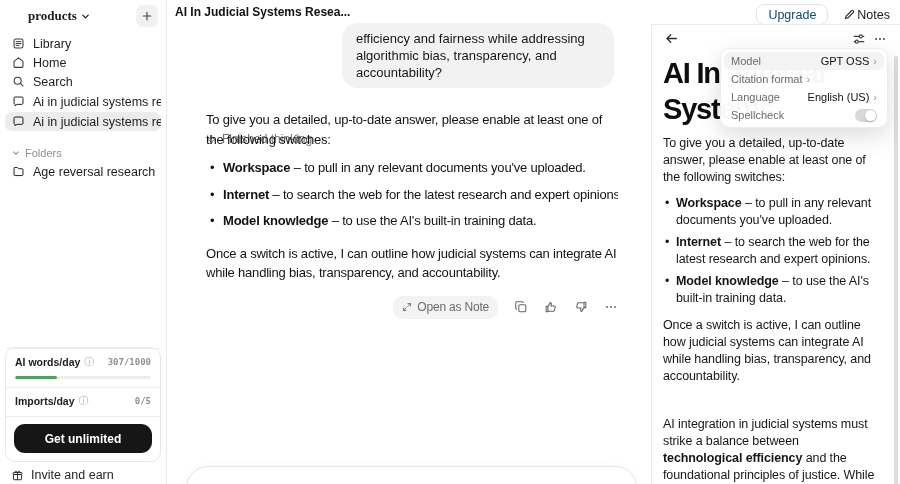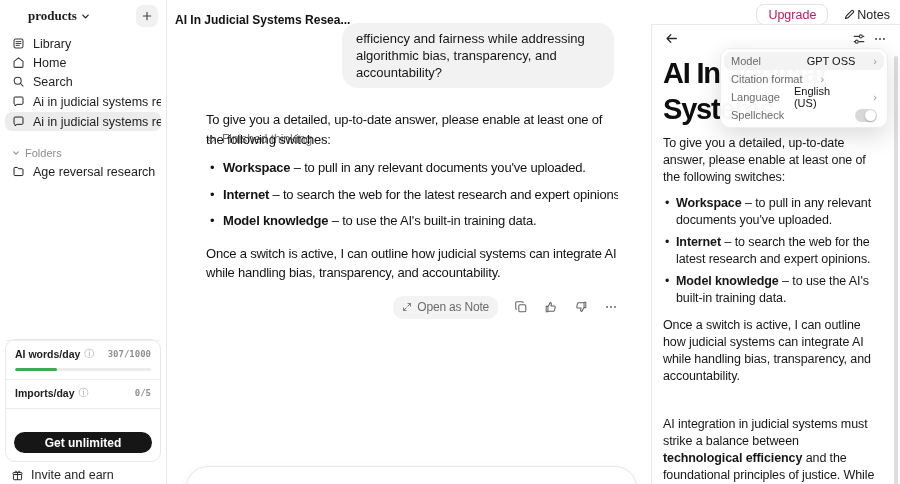--- a/index.html
+++ b/index.html
@@ -33,30 +33,30 @@
   .plan-badge { margin-left:6px; font-size:10px; font-weight:700; color:#0b7fd6; background:#e4f1fc;
                 padding:1px 7px; border-radius:8px; }
   .plan-head .chev { margin-left:auto; color:#555; }
   .plan-sec { border-top:1px solid #ededed; padding:6px 9px 8px; }
   .plan-row { display:flex; align-items:center; font-size:10.5px; font-weight:700; color:#202020; }
   .plan-row .inf { margin-left:4px; color:#a9a9a9; font-weight:400; font-size:10px; cursor:pointer; }
   .plan-val { margin-left:auto; font-family:"DejaVu Sans Mono", monospace; font-size:9px; color:#8f8f8f; }
   .track { margin-top:7px; height:3px; border-radius:2px; background:#ececec; overflow:hidden; }
   .fill { height:100%; border-radius:2px; background:#3faa52; width:30%; }
   .plan-cta-wrap { border-top:1px solid #ededed; padding:7px 8px 8px; }
-  .plan-cta { width:100%; height:21px; border:none; border-radius:11px; background:#161616; color:#fff;
-              font-family:inherit; font-size:12px; font-weight:700; cursor:pointer;margin-top:16px; }
+  .plan-cta { width:100%; height:29px; border:none; border-radius:11px; background:#161616; color:#fff;
+              font-family:inherit; font-size:12px; font-weight:700; cursor:pointer; }
   .invite { position:absolute; left:11px; bottom:2px; display:flex; align-items:center; gap:7px;
             font-size:12.5px; color:#262626; cursor:pointer; }
 
   
-  .tab-title { position:absolute; left:175px; top:13px; font-size:12px; font-weight:700; color:#121212; }
+  .tab-title { position:absolute; left:175px; top:5px; font-size:12px; font-weight:700; color:#121212; }
   .topbar-right { position:absolute; top:4px; right:10px; display:flex; align-items:center; gap:15px; }
   .btn-upgrade { border:1px solid #e3e3e3; background:#fff; border-radius:8px; padding:2px 11px;
-                 font-family:inherit; font-size:12.5px; font-weight:500; color:#be185d; height:21px; cursor:pointer; }
+                 font-family:inherit; font-size:12.5px; font-weight:500; color:#0c4a6e; height:21px; cursor:pointer; }
   .btn-notes { display:flex; align-items:center; gap:1px; font-size:12.5px; font-weight:500; cursor:pointer; }
 
   
   .middle { position:absolute; left:167px; top:0; width:484px; height:484px; }
   .user-bubble { position:absolute; top:23px; right:37px; width:272px; background:#f2f2f2;
                  border-radius:16px; padding:7px 14px; font-size:13px; line-height:17px; color:#161616; }
   .finished { position:absolute; left:39px; top:92px; display:flex; align-items:center; gap:5px;
               color:#6f6f6f; font-size:12px; cursor:pointer;margin-top:40px; }
   .chat-body { position:absolute; left:39px; right:33px; top:110px; font-size:13px; line-height:19.5px;
                letter-spacing:-0.2px; color:#131313; }
@@ -90,21 +90,21 @@
   .note-body li::before { content:"•"; position:absolute; left:2px; }
   .note-gap { height:22px; }
   .scroll-thumb { position:absolute; right:2px; top:31px; width:4px; height:430px; border-radius:2px;
                   background:#dedede; cursor:pointer; }
 
   
   .menu { position:absolute; top:23px; right:12px; width:168px; background:rgba(255,255,255,0.97);
           border:1px solid #ececec; border-radius:10px; padding:3px;
           box-shadow:0 8px 24px rgba(0,0,0,0.14); z-index:5; }
   .menu-row { display:flex; align-items:center; padding:2px 7px; height:18px; border-radius:7px;
-              font-size:11px; cursor:pointer;gap:14px; }
+              font-size:11px; cursor:pointer; }
   .menu-row.hover { background:#f3f3f3; }
   .menu-label { color:#6b6b6b; }
   .menu-value { margin-left:auto; color:#111; }
   .menu-chev { margin-left:4px; color:#9a9a9a; font-size:11px; }
   .toggle { margin-left:auto; width:22px; height:13px; border-radius:7px; background:#d8d8d8; position:relative; cursor:pointer; }
   .toggle .knob { position:absolute; top:1px; right:1px; width:11px; height:11px; border-radius:50%;
                   background:#fff; box-shadow:0 1px 2px rgba(0,0,0,0.25); }
 </style>
 </head>
 <body>

